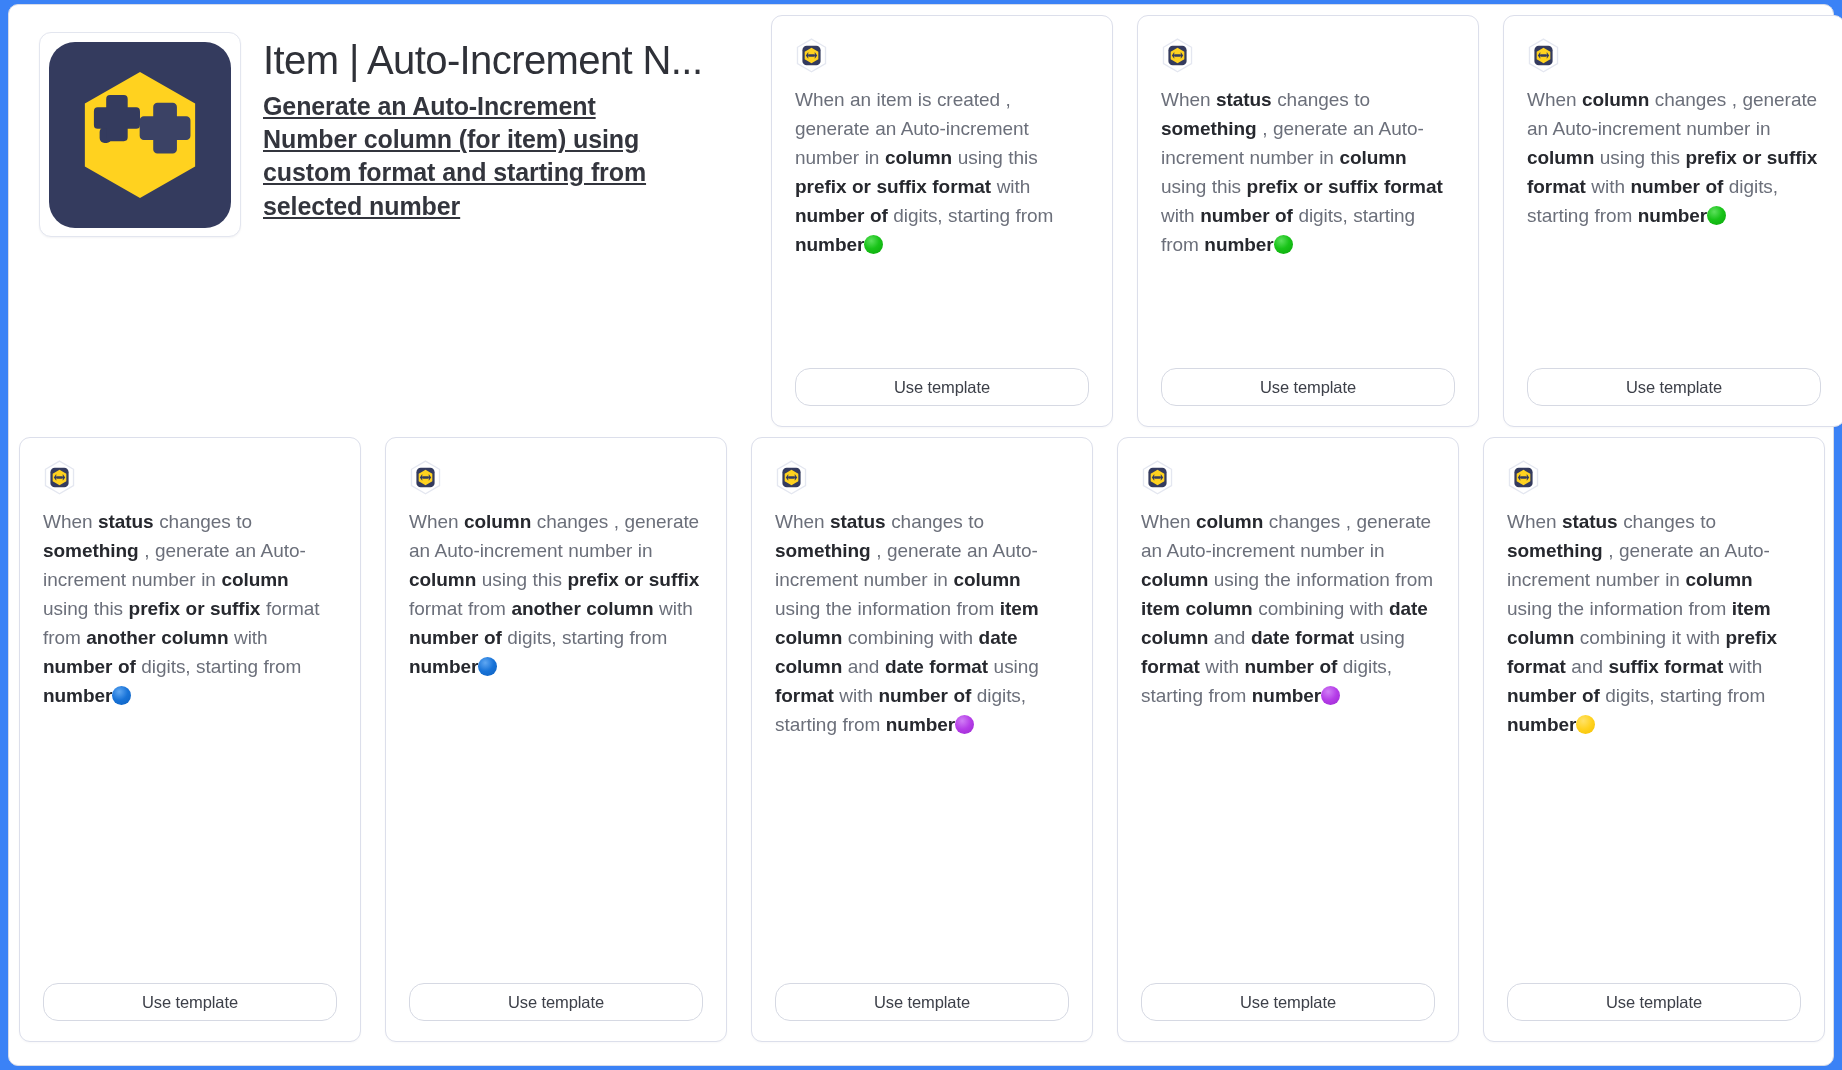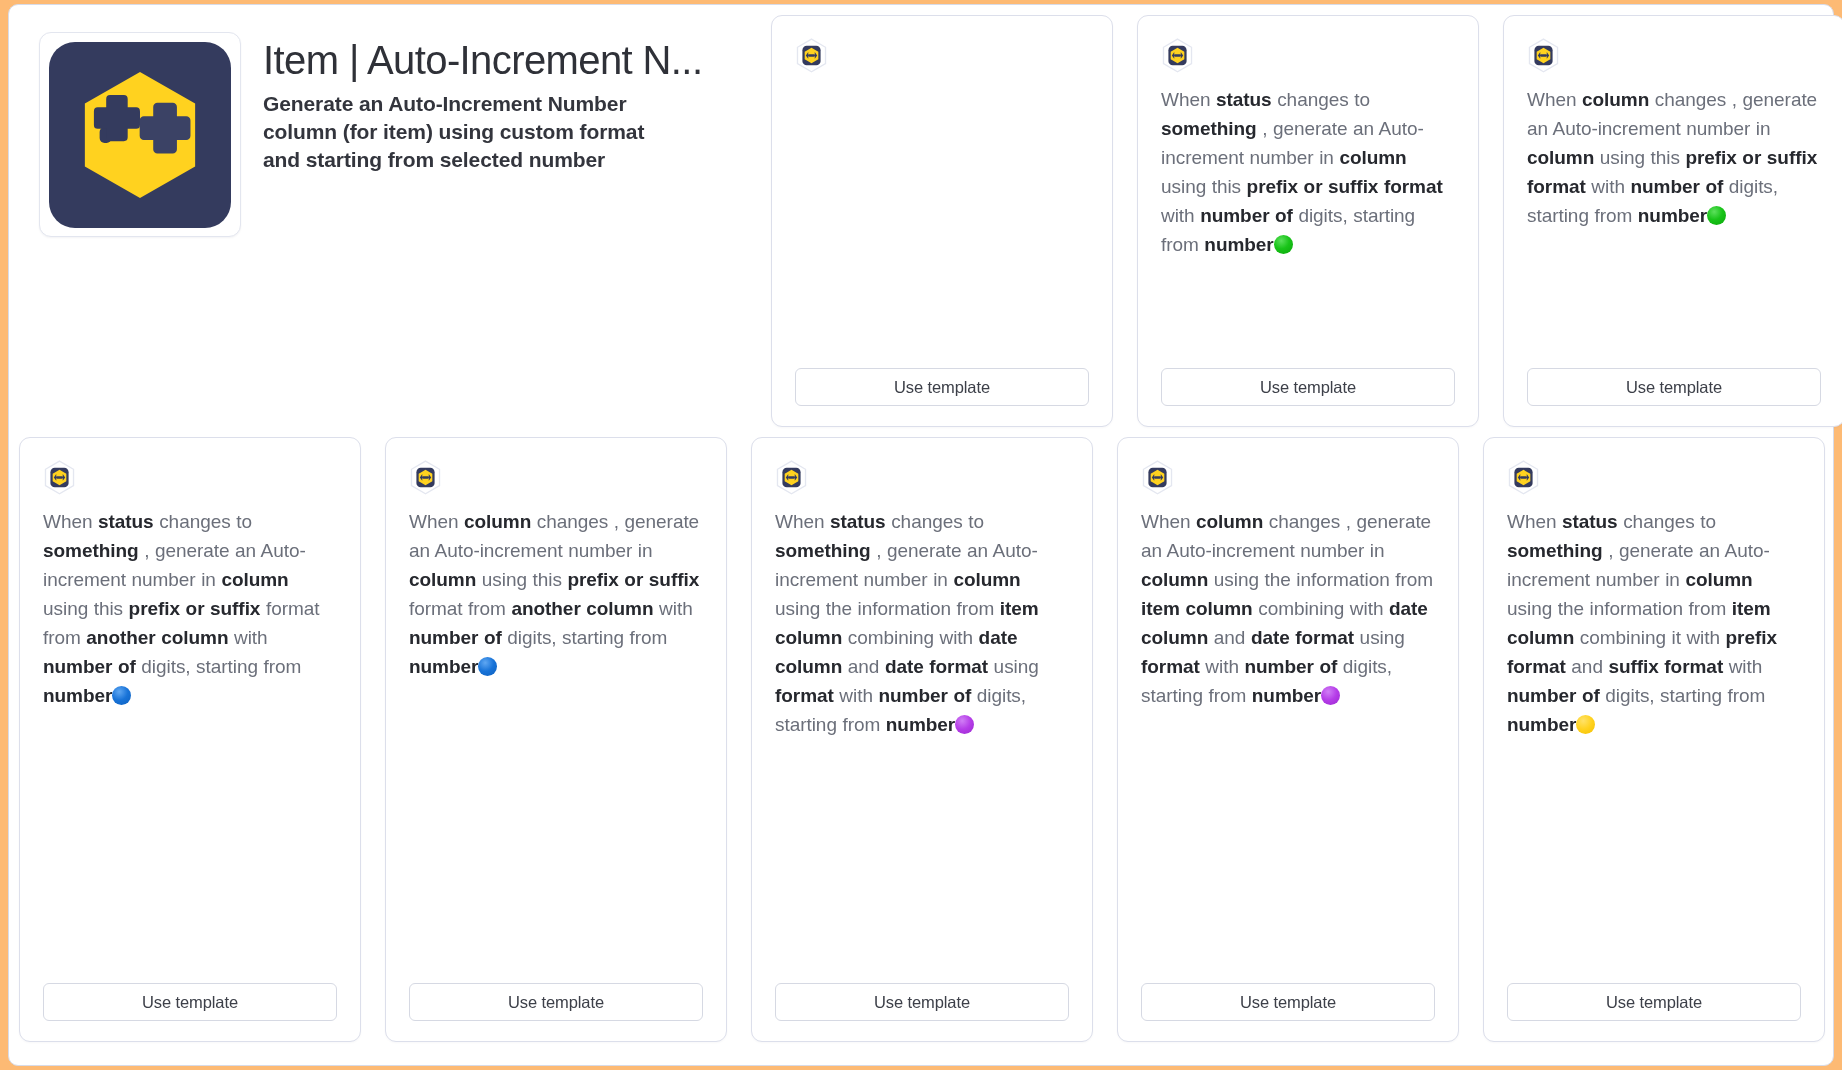--- a/index.html
+++ b/index.html
@@ -11,21 +11,21 @@
     height: 1070px;
     background: #ffffff;
     font-family: "Liberation Sans", sans-serif;
     -webkit-font-smoothing: antialiased;
   }
 
   .page {
     position: relative;
     width: 1842px;
     height: 1070px;
-    background: #fdba74;
+    background: #3b82f6;
     overflow: hidden;
   }
 
   
   .grid-wrap {
     position: absolute;
     left: 8px;
     top: 4px;
     width: 1826px;
     height: 1062px;
@@ -88,26 +88,27 @@
     font-size: 40px;
     line-height: 1.12;
     font-weight: 400;
     color: #2f3138;
     letter-spacing: -0.6px;
     white-space: nowrap;
     overflow: hidden;
   }
   .header-sub {
     margin-top: 7px;
-    font-size: 21px;
+    font-size: 25px;
     line-height: 1.33;
     font-weight: 700;
     color: #33353d;
     letter-spacing: -0.1px;
     max-width: 415px;
+    text-decoration: underline;
   }
 
   
   .card {
     flex: 0 0 342px;
     width: 342px;
     background: #ffffff;
     border: 1px solid #dcdfeb;
     border-radius: 11px;
     display: flex;
@@ -155,21 +156,21 @@
   .dot.purple { background: radial-gradient(circle at 38% 30%, #d07ef5 0%, #b53de8 48%, #9b27cf 100%); }
   .dot.yellow { background: radial-gradient(circle at 38% 30%, #ffe269 0%, #ffd21f 48%, #f3c000 100%); }
 
   .use-btn {
     flex: 0 0 auto;
     margin-top: auto;
     height: 38px;
     width: 100%;
     background: #ffffff;
     border: 1px solid #d6d9e3;
-    border-radius: 6px;
+    border-radius: 15px;
     font-family: "Liberation Sans", sans-serif;
     font-size: 16.5px;
     color: #3d4049;
     letter-spacing: -0.1px;
     cursor: pointer;
     display: flex;
     align-items: center;
     justify-content: center;
     padding: 0;
   }
@@ -204,20 +205,21 @@
             <div class="card-icon">
 <svg viewBox="0 0 34 38" aria-hidden="true">
   <polygon points="17,1.2 31.8,9.8 31.8,27 17,35.6 2.2,27 2.2,9.8" fill="#ffffff" stroke="#e4e7f0" stroke-width="1.4"></polygon>
   <rect x="7.4" y="8.2" width="19.2" height="20.6" rx="4.6" fill="#343b5e"></rect>
   <polygon points="17,10.4 24.2,14.6 24.2,22.4 17,26.6 9.8,22.4 9.8,14.6" fill="#ffd21f"></polygon>
   <rect x="13.3" y="17.1" width="7.4" height="2.6" rx="1.2" fill="#343b5e"></rect>
   <polygon points="13.6,14.9 11.0,18.4 13.6,21.9" fill="#343b5e"></polygon>
   <polygon points="20.4,14.9 23.0,18.4 20.4,21.9" fill="#343b5e"></polygon>
 </svg>
             </div>
+            <div class="card-body"><span>When an item is created , generate an Auto-increment number in </span><b>column</b><span> using this </span><b>prefix or suffix format</b><span> with </span><b>number of</b><span> digits, starting from </span><b>number</b><span class="dot green"></span></div>
             <button class="use-btn">Use template</button>
           </div>
           <div class="card">
             <div class="card-icon">
 <svg viewBox="0 0 34 38" aria-hidden="true">
   <polygon points="17,1.2 31.8,9.8 31.8,27 17,35.6 2.2,27 2.2,9.8" fill="#ffffff" stroke="#e4e7f0" stroke-width="1.4"></polygon>
   <rect x="7.4" y="8.2" width="19.2" height="20.6" rx="4.6" fill="#343b5e"></rect>
   <polygon points="17,10.4 24.2,14.6 24.2,22.4 17,26.6 9.8,22.4 9.8,14.6" fill="#ffd21f"></polygon>
   <rect x="13.3" y="17.1" width="7.4" height="2.6" rx="1.2" fill="#343b5e"></rect>
   <polygon points="13.6,14.9 11.0,18.4 13.6,21.9" fill="#343b5e"></polygon>

